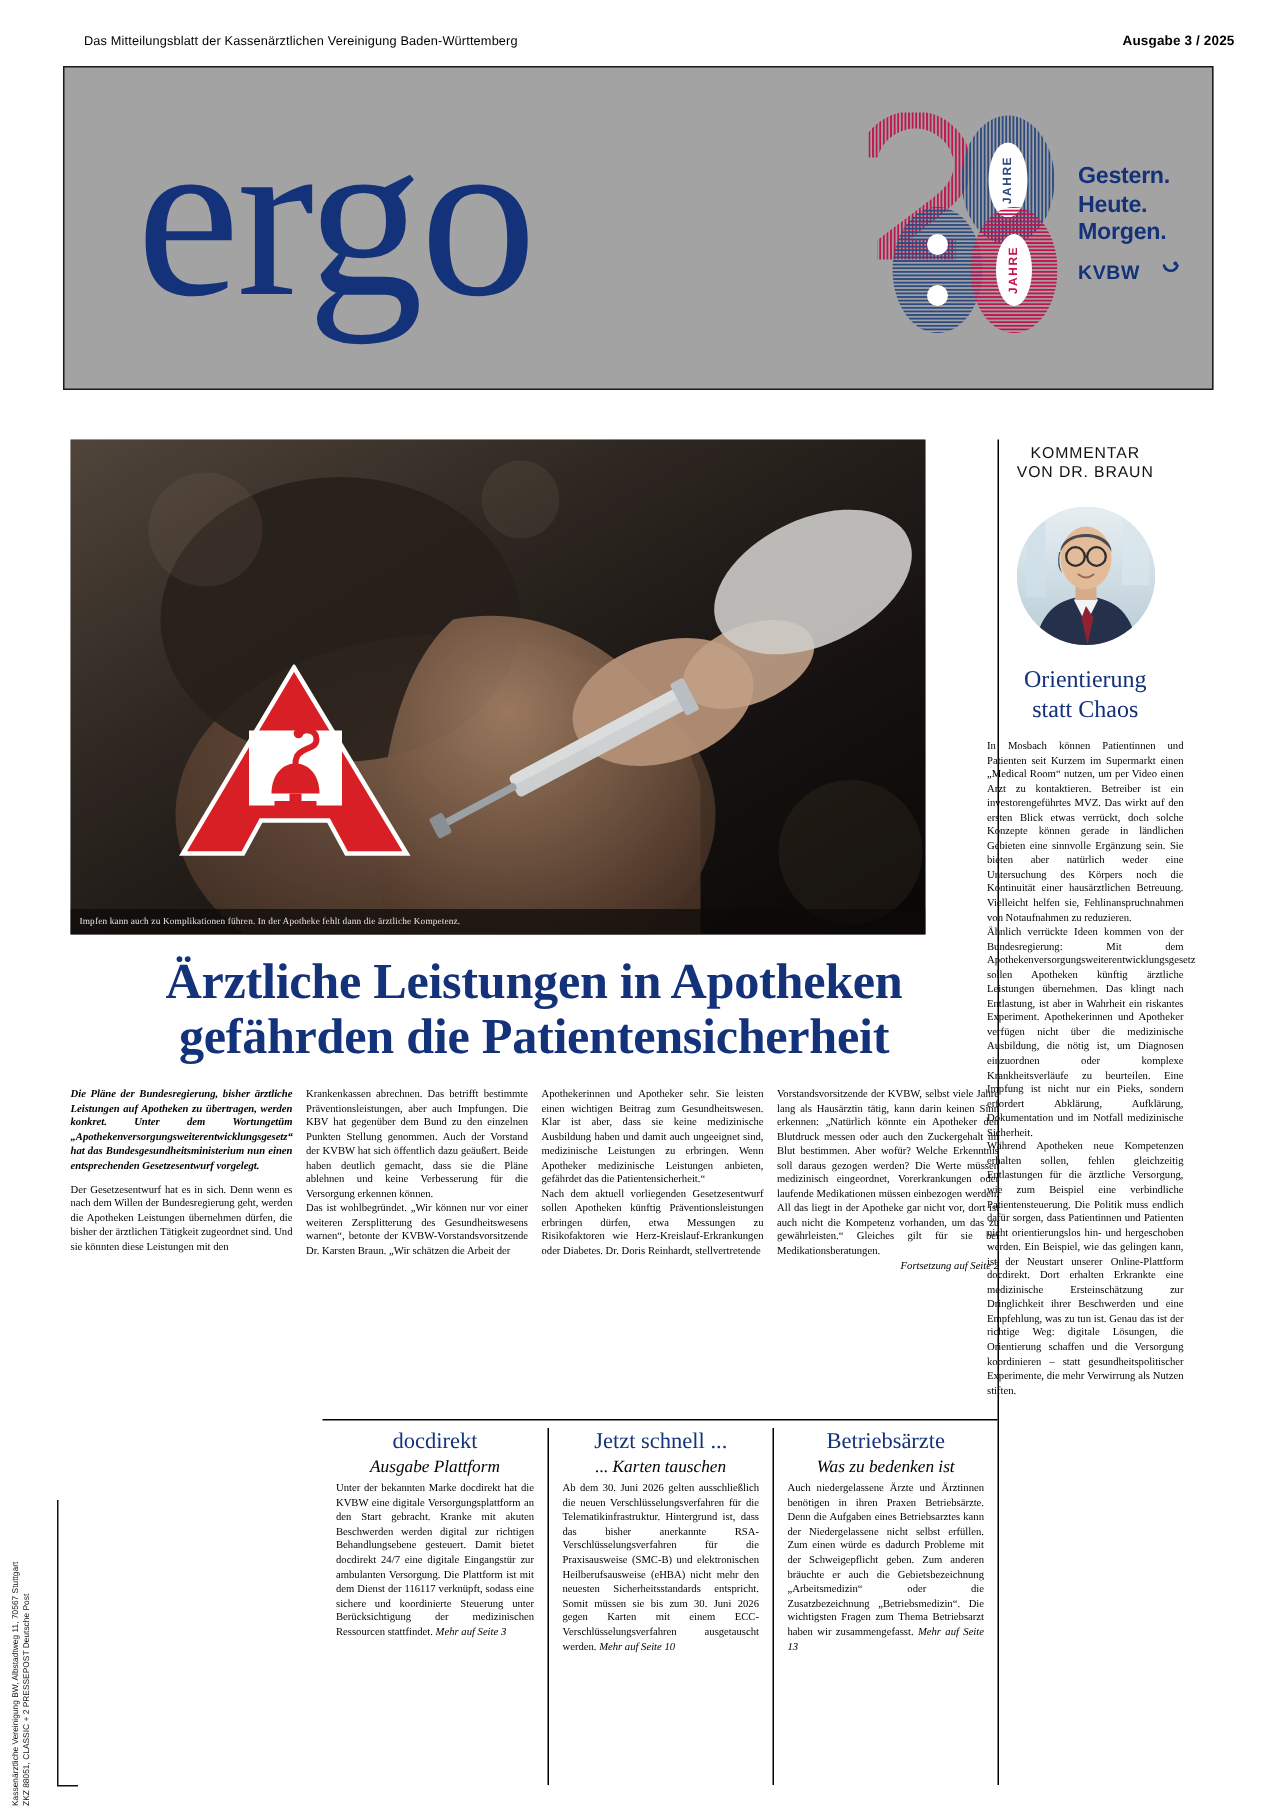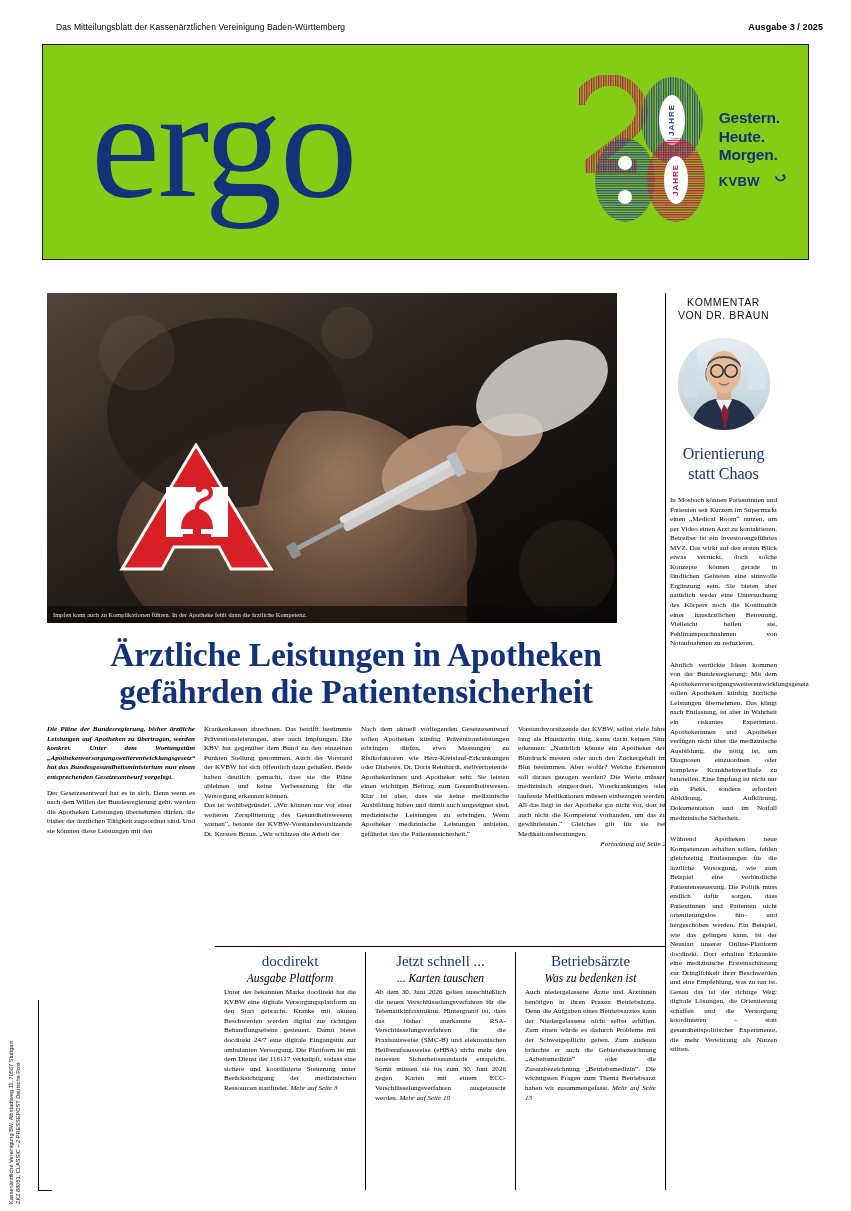--- a/index.html
+++ b/index.html
@@ -18,21 +18,21 @@
     display:flex; justify-content:space-between; align-items:baseline;
     font-family:"Liberation Sans", sans-serif;
     font-size:8.5px; letter-spacing:.1px;
   }
   .top-strip .issue { font-weight:bold; font-size:9px; }
 
   
   .logo-box {
     position:absolute; left:42px; top:44px; width:767px; height:216px;
     border:1px solid #1a1a1a;
-    background:#84cc16;
+    background:#a3a3a3;
   }
   .ergo {
     position:absolute; left:48px; top:24px;
     font-family:"Liberation Serif", serif;
     font-size:155px; line-height:150px;
     color:#13327a; letter-spacing:-2px;
   }
 
   .anniv {
     position:absolute; right:22px; top:30px;
@@ -138,21 +138,21 @@
   }
   .komm-title {
     margin-top:14px; text-align:center;
     font-family:"Liberation Serif", serif;
     font-size:16px; line-height:20px; color:#13327a;
   }
   .komm-body {
     margin-top:9px;
     font-size:7.1px; line-height:9.55px; text-align:justify;
   }
-  .komm-body p { margin:12px; }
+  .komm-body p { margin:0; }
 
   
   .vaddr {
     position:absolute; left:22px; top:1190px;
     transform-origin:left bottom; transform:rotate(-90deg);
     font-family:"Liberation Sans", sans-serif;
     font-size:5.6px; line-height:7px; white-space:nowrap; color:#111;
   }
   .vaddr span { display:block; }
   .vrule {
@@ -286,22 +286,22 @@
 <div class="main-cols">
   <div class="col">
     <p class="lede">Die Pläne der Bundesregierung, bisher ärztliche Leistungen auf Apotheken zu übertragen, werden konkret. Unter dem Wortungetüm „Apothekenversorgungsweiterentwicklungsgesetz“ hat das Bundesgesundheitsministerium nun einen entsprechenden Gesetzesentwurf vorgelegt.</p>
     <p class="sp">Der Gesetzesentwurf hat es in sich. Denn wenn es nach dem Willen der Bundesregierung geht, werden die Apotheken Leistungen übernehmen dürfen, die bisher der ärztlichen Tätigkeit zugeordnet sind. Und sie könnten diese Leistungen mit den</p>
   </div>
   <div class="col">
     <p>Krankenkassen abrechnen. Das betrifft bestimmte Präventionsleistungen, aber auch Impfungen. Die KBV hat gegenüber dem Bund zu den einzelnen Punkten Stellung genommen. Auch der Vorstand der KVBW hat sich öffentlich dazu geäußert. Beide haben deutlich gemacht, dass sie die Pläne ablehnen und keine Verbesserung für die Versorgung erkennen können.</p>
     <p>Das ist wohlbegründet. „Wir können nur vor einer weiteren Zersplitterung des Gesundheitswesens warnen“, betonte der KVBW-Vorstandsvorsitzende Dr. Karsten Braun. „Wir schätzen die Arbeit der</p>
   </div>
   <div class="col">
+    <p>Apothekerinnen und Apotheker sehr. Sie leisten einen wichtigen Beitrag zum Gesundheitswesen. Klar ist aber, dass sie keine medizinische Ausbildung haben und damit auch ungeeignet sind, medizinische Leistungen zu erbringen. Wenn Apotheker medizinische Leistungen anbieten, gefährdet das die Patientensicherheit.“</p>
     <p>Nach dem aktuell vorliegenden Gesetzesentwurf sollen Apotheken künftig Präventionsleistungen erbringen dürfen, etwa Messungen zu Risikofaktoren wie Herz-Kreislauf-Erkrankungen oder Diabetes. Dr. Doris Reinhardt, stellvertretende</p>
-    <p>Apothekerinnen und Apotheker sehr. Sie leisten einen wichtigen Beitrag zum Gesundheitswesen. Klar ist aber, dass sie keine medizinische Ausbildung haben und damit auch ungeeignet sind, medizinische Leistungen zu erbringen. Wenn Apotheker medizinische Leistungen anbieten, gefährdet das die Patientensicherheit.“</p>
   </div>
   <div class="col">
     <p>Vorstandsvorsitzende der KVBW, selbst viele Jahre lang als Hausärztin tätig, kann darin keinen Sinn erkennen: „Natürlich könnte ein Apotheker den Blutdruck messen oder auch den Zuckergehalt im Blut bestimmen. Aber wofür? Welche Erkenntnis soll daraus gezogen werden? Die Werte müssen medizinisch eingeordnet, Vorerkrankungen oder laufende Medikationen müssen einbezogen werden. All das liegt in der Apotheke gar nicht vor, dort ist auch nicht die Kompetenz vorhanden, um das zu gewährleisten.“ Gleiches gilt für sie bei Medikationsberatungen.</p>
     <p class="cont">Fortsetzung auf Seite 2</p>
   </div>
 </div>
 
 <div class="teaser-top-rule"></div>
 <div class="teasers">
 

